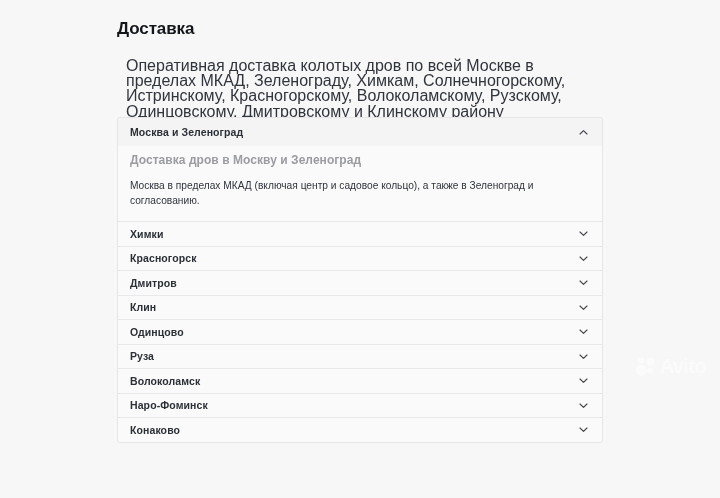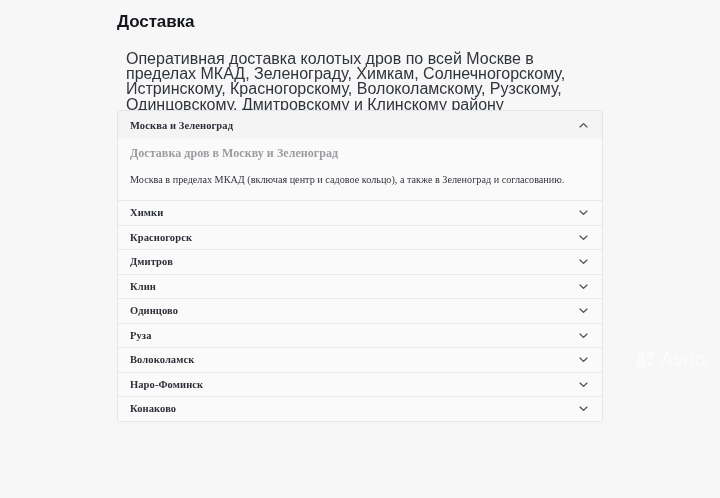--- a/index.html
+++ b/index.html
@@ -12,21 +12,21 @@
     background: #f7f7f8;
     font-family: "Liberation Sans", "DejaVu Sans", sans-serif;
     -webkit-font-smoothing: antialiased;
     overflow: hidden;
     position: relative;
   }
 
   .page {
     position: absolute;
     left: 0;
-    top: 4px;
+    top: 11px;
     width: 720px;
     height: 380px;
     background: #f7f7f8;
   }
 
   .content {
     position: absolute;
     left: 117px;
     top: 0;
     width: 487px;
@@ -63,21 +63,20 @@
     background: #fafafa;
     border: 1px solid #e6e6e8;
     border-radius: 3px;
     box-sizing: border-box;
     overflow: hidden;
   }
 
   .acc-item {
     border-bottom: 1px solid #e9e9eb;
     background: #fafafa;
-    font-family: Liberation Serif, serif;
   }
   .acc-item:last-child {
     border-bottom: none;
   }
   .acc-item.open {
     background: #f4f4f5;
   }
 
   .acc-header {
     display: flex;

